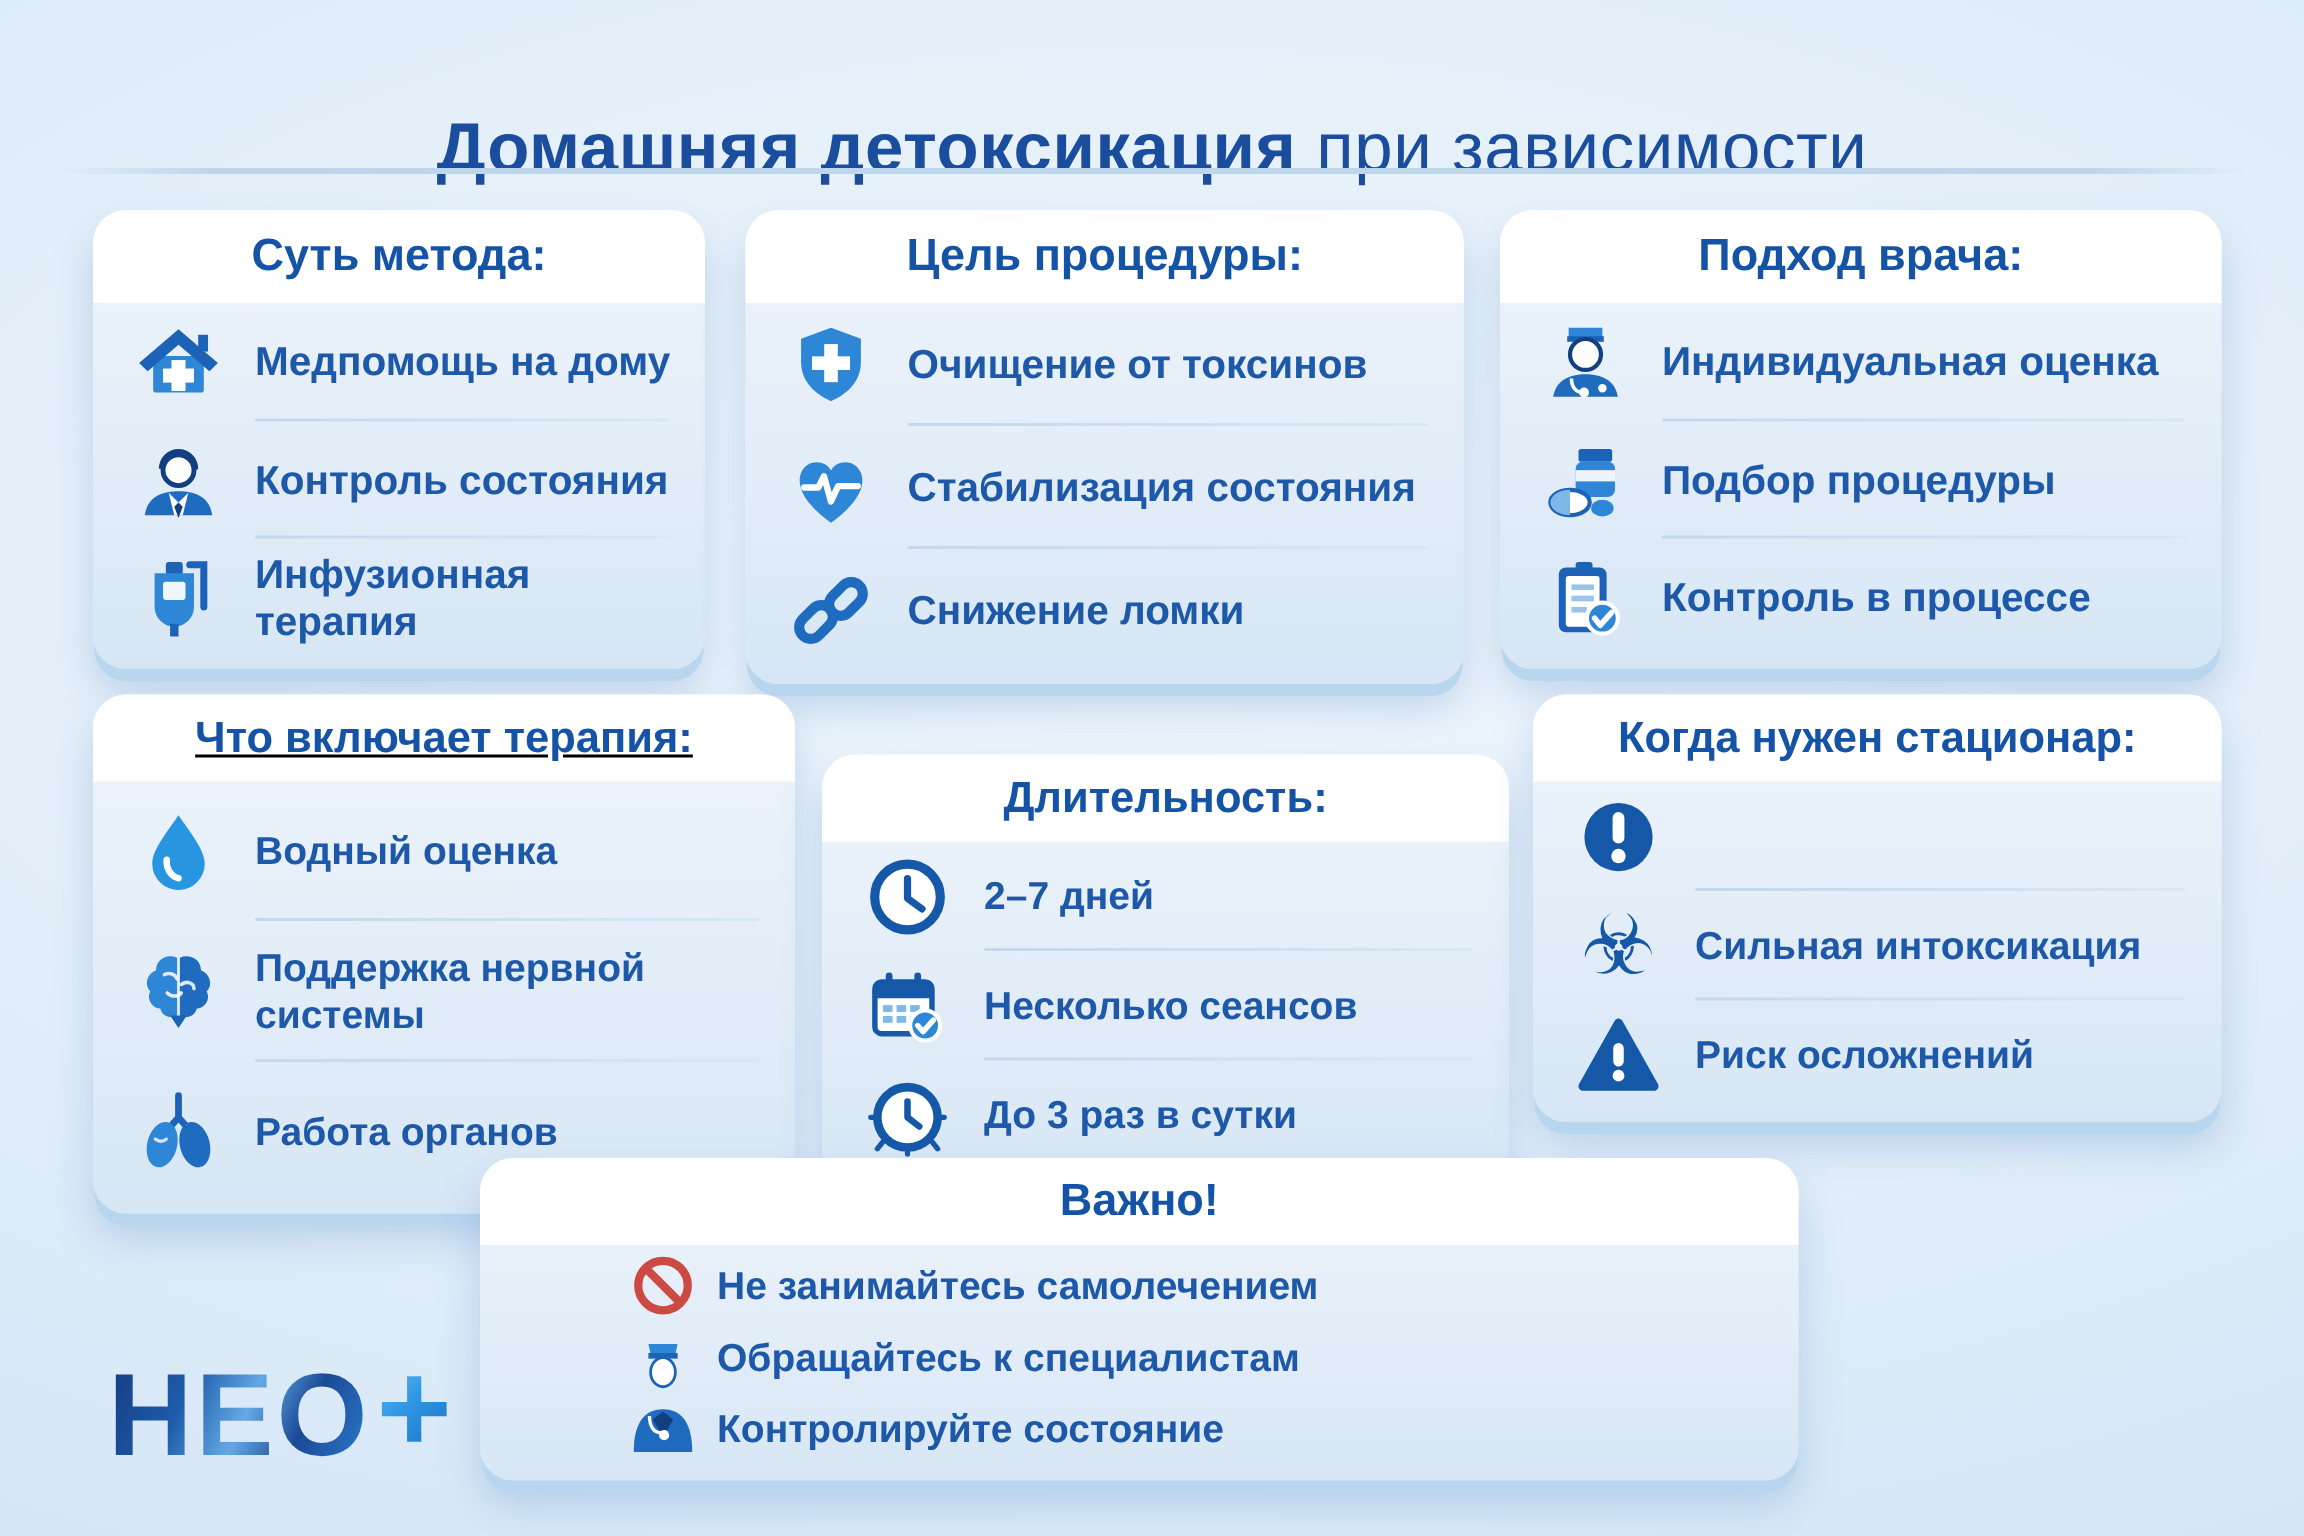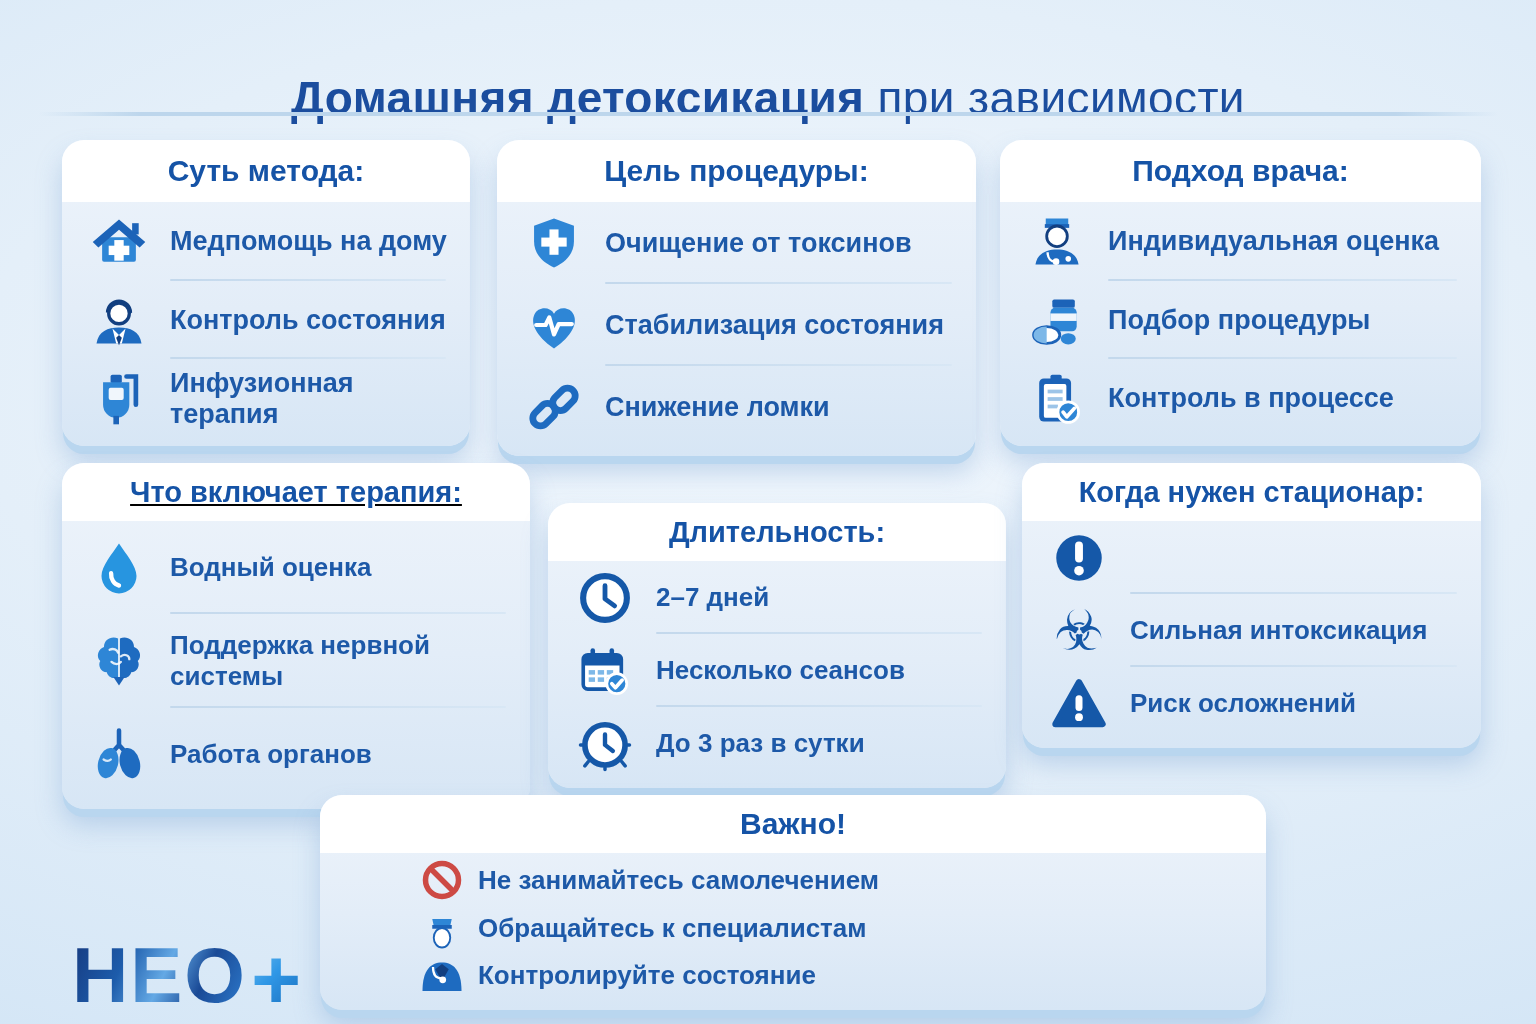--- a/index.html
+++ b/index.html
@@ -25,30 +25,30 @@
     display:flex;flex-direction:column;}
   .r2 .card-body{top:58px;}
   .item{flex:1;display:flex;align-items:center;gap:20px;position:relative;}
   .item:not(:last-child)::after{content:"";position:absolute;left:82px;right:2px;bottom:0;height:2px;
     border-radius:1px;background:linear-gradient(90deg,#c3d8ec,#d8e7f5);}
   .icon{width:62px;height:62px;flex:0 0 62px;display:flex;align-items:center;justify-content:center;}
   .label{font-size:27px;font-weight:bold;color:#1d59a8;}
   .r2 .label{font-size:26px;}
   .glyph{font-family:"DejaVu Sans",sans-serif;font-size:56px;line-height:1;color:#1558a8;}
   
-  .imp{left:320px;top:795px;width:946px;height:215px;}
+  .imp{left:320px;top:772px;width:879px;height:215px;}
   .imp .card-header{height:58px;}
   .imp-grid{position:absolute;top:60px;left:98px;right:20px;
     display:grid;grid-template-columns:48px 1fr;column-gap:12px;
     grid-template-rows:50px 47px 47px;align-items:center;}
   .imp-grid .label{font-size:26px;}
   .cell-icon{display:flex;align-items:center;justify-content:center;}
   .span-rows{grid-row:2/4;align-self:center;}
   
-  .logo{position:absolute;left:72px;top:896px;display:flex;align-items:flex-start;line-height:1;margin-top:40px;}
+  .logo{position:absolute;left:72px;top:896px;display:flex;align-items:flex-end;line-height:1;}
   .logo-text{font-size:78px;font-weight:bold;letter-spacing:2px;
     background:linear-gradient(115deg,#16397e 0%,#1d5cab 30%,#64a9e5 52%,#1a4a96 72%,#2f7fd2 100%);
     -webkit-background-clip:text;background-clip:text;color:transparent;}
   .logo-plus{font-size:86px;font-weight:bold;margin-left:4px;
     background:linear-gradient(135deg,#7cc4ef 0%,#2f97e6 45%,#1565b4 100%);
     -webkit-background-clip:text;background-clip:text;color:transparent;}
 </style>
 </head>
 <body>
 

